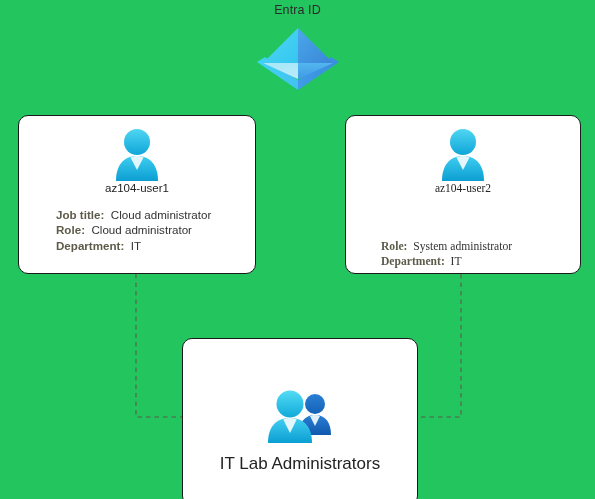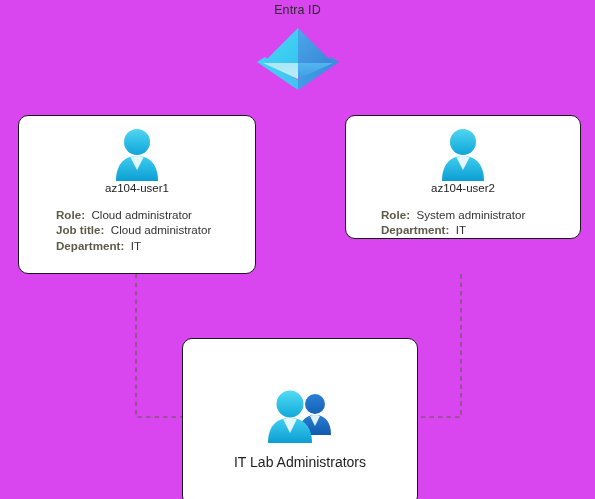--- a/index.html
+++ b/index.html
@@ -9,21 +9,21 @@
     background: #ffffff;
   }
   body {
     font-family: "Liberation Sans", sans-serif;
     -webkit-font-smoothing: antialiased;
   }
   #canvas {
     position: relative;
     width: 595px;
     height: 499px;
-    background: #d946ef;
+    background: #22c55e;
     overflow: hidden;
   }
 
   
   .title-label {
     position: absolute;
     left: 0;
     top: 3px;
     width: 595px;
     text-align: center;
@@ -43,21 +43,21 @@
 
   
   .node-box {
     position: absolute;
     background: #ffffff;
     border: 1px solid #1a1a1a;
     border-radius: 10px;
     box-sizing: border-box;
   }
   #user1-box { left: 18px;  top: 115px; width: 238px; height: 159px; }
-  #user2-box { left: 345px; top: 115px; width: 236px; height: 124px; }
+  #user2-box { left: 345px; top: 115px; width: 236px; height: 159px; font-family: Liberation Serif, serif; }
   #group-box { left: 182px; top: 338px; width: 236px; height: 168px; }
 
   
   .user-icon {
     position: absolute;
     left: 50%;
     transform: translateX(-50%);
     top: 11px;
     width: 54px;
     height: 56px;
@@ -72,21 +72,21 @@
   }
   #user1-caption, #user2-caption { top: 66px; }
 
   
   .props {
     position: absolute;
     left: 37px;
     top: 91px;
     line-height: 15.4px;
   }
-  #user2-box .props { left: 35px; }
+  #user2-box .props { left: 35px; margin-top: 32px; }
   .prop-row {
     white-space: nowrap;
     font-size: 11.6px;
     color: #2c2c2c;
   }
   .prop-key {
     font-weight: bold;
     color: #5d5b4a;
   }
   .prop-val {
@@ -95,21 +95,21 @@
 
   
   .group-icon {
     position: absolute;
     left: 50%;
     transform: translateX(-50%);
     top: 49px;
     width: 76px;
     height: 58px;
   }
-  #group-caption { top: 115px; font-size: 14px; }
+  #group-caption { top: 115px; font-size: 17px; }
 
   
   .connector {
     position: absolute;
     left: 0;
     top: 0;
     width: 595px;
     height: 499px;
     pointer-events: none;
   }
@@ -188,25 +188,25 @@
           </linearGradient>
         </defs>
         <circle cx="27" cy="15" r="13" fill="url(#gHead1)"></circle>
         <path d="M27 29 C13 29 6 39 6 54 L48 54 C48 39 41 29 27 29 Z" fill="url(#gBody1)"></path>
         <path d="M20.5 30.5 L27 43 L33.5 30.5 C31.5 29.3 29.3 28.9 27 28.9 C24.7 28.9 22.5 29.3 20.5 30.5 Z" fill="#e2f6fb"></path>
       </svg>
     </div>
     <div class="node-caption" id="user1-caption">az104-user1</div>
     <div class="props">
       <div class="prop-row">
+        <span class="prop-key">Job title</span><span class="prop-key">:</span>&nbsp;
+        <span class="prop-val">Cloud administrator</span>
+      </div>
+      <div class="prop-row">
         <span class="prop-key">Role</span><span class="prop-key">:</span>&nbsp;
-        <span class="prop-val">Cloud administrator</span>
-      </div>
-      <div class="prop-row">
-        <span class="prop-key">Job title</span><span class="prop-key">:</span>&nbsp;
         <span class="prop-val">Cloud administrator</span>
       </div>
       <div class="prop-row">
         <span class="prop-key">Department</span><span class="prop-key">:</span>&nbsp;
         <span class="prop-val">IT</span>
       </div>
     </div>
   </div>
 
   <div class="node-box" id="user2-box">

